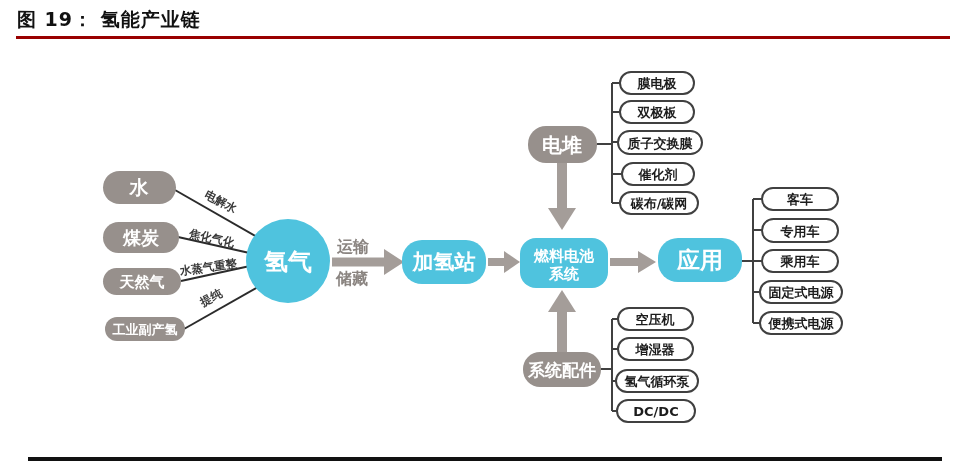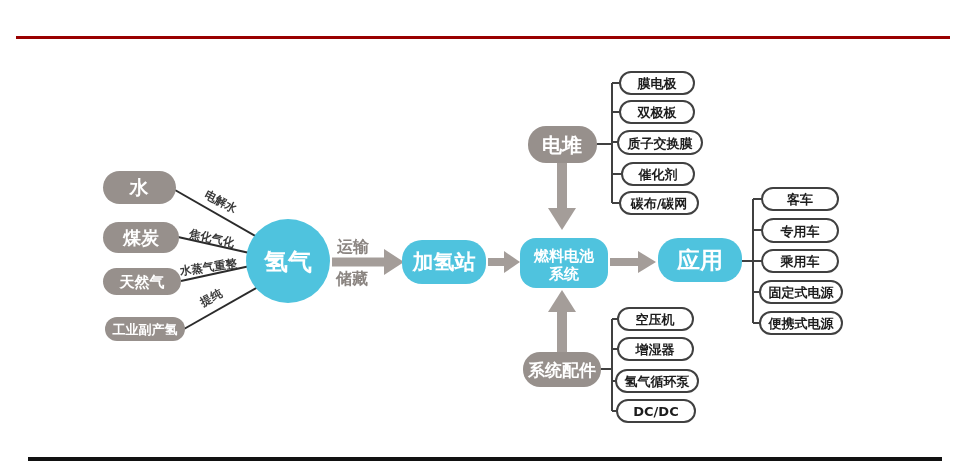--- a/index.html
+++ b/index.html
@@ -34,20 +34,21 @@
   .arrow{fill:#a49d99;}
   .wbox{fill:#ffffff;stroke:#404040;stroke-width:2;}
   .bracket{fill:none;stroke:#404040;stroke-width:2;}
   .edge-line{stroke:#2b2b2b;stroke-width:2;}
 </style>
 </head>
 <body>
 
 <div class="page">
 
+  <div class="figure-title">图 19： 氢能产业链</div>
   <div class="red-rule"></div>
 
   <svg width="962" height="467" viewBox="0 0 962 467">
 
     <g>
       <line class="edge-line" x1="175" y1="190" x2="266" y2="242"></line>
       <line class="edge-line" x1="178" y1="237" x2="254" y2="254"></line>
       <line class="edge-line" x1="181" y1="281" x2="250" y2="266"></line>
       <line class="edge-line" x1="184" y1="329" x2="258" y2="287"></line>
     </g>

